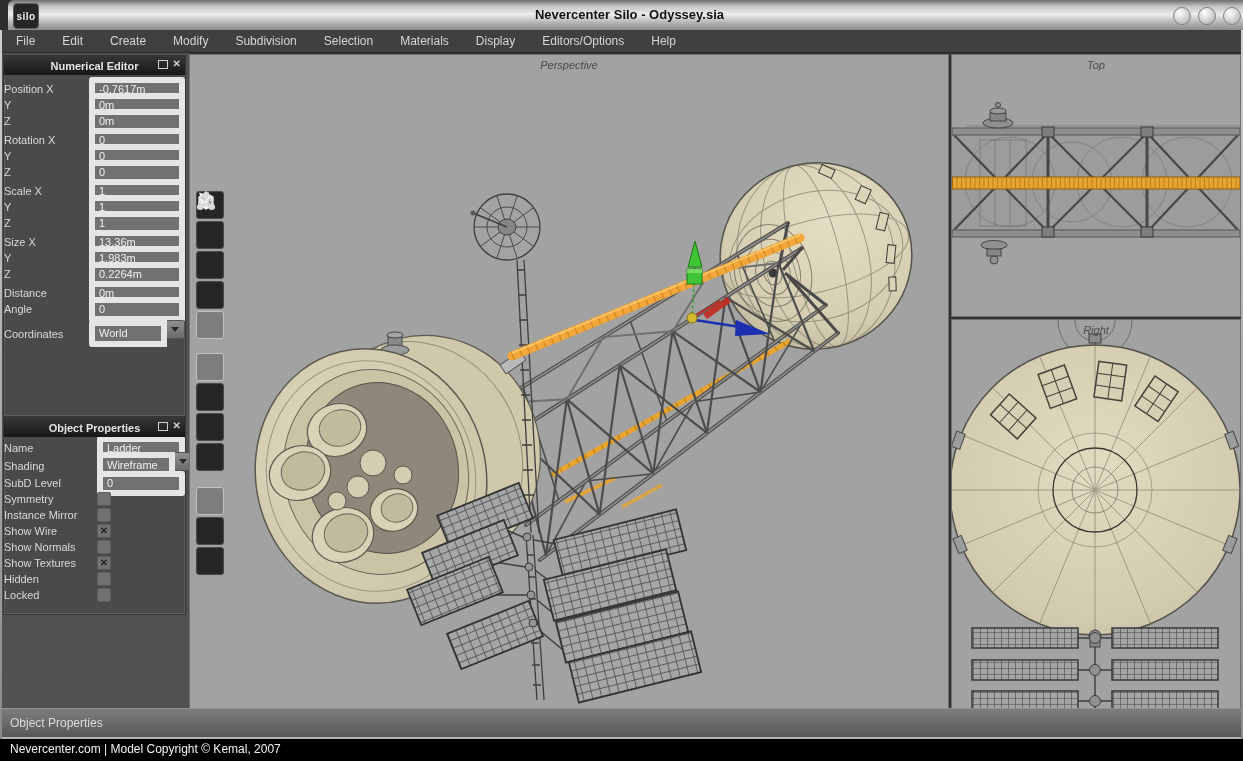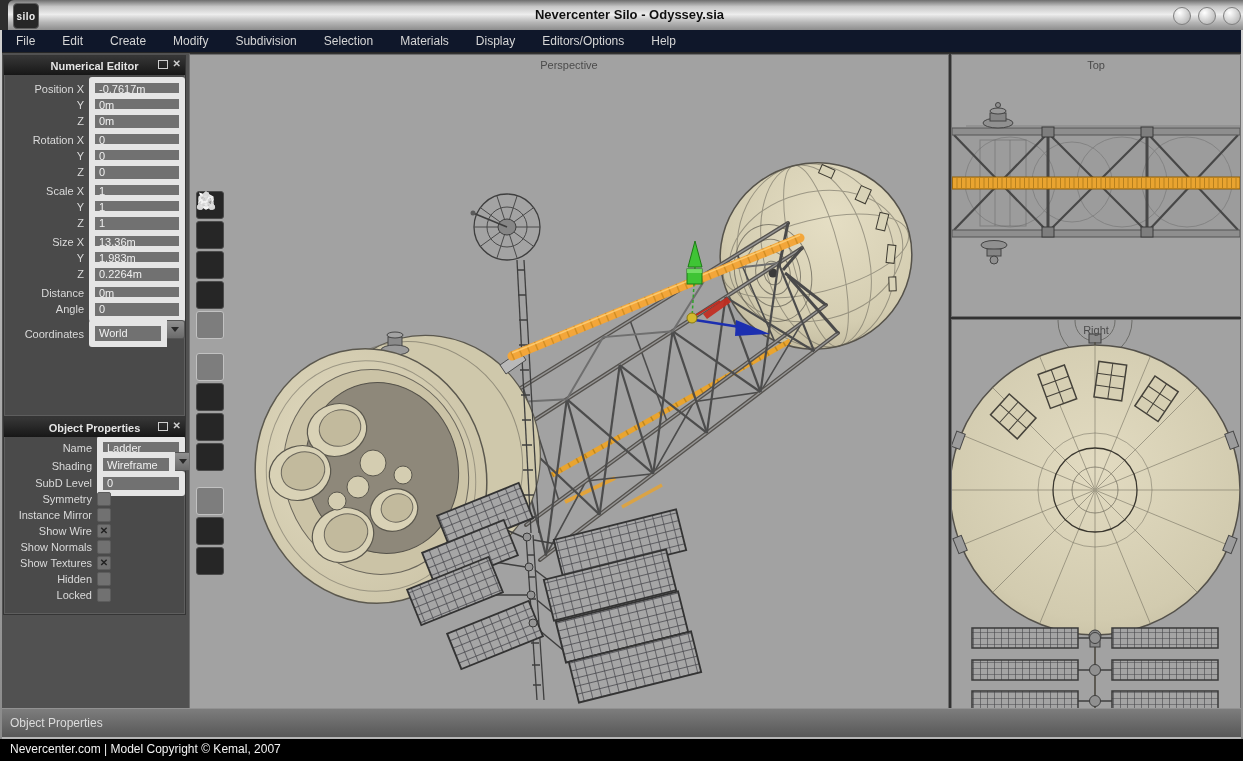--- a/index.html
+++ b/index.html
@@ -11,55 +11,55 @@
     border-radius:6px 6px 0 0;margin-left:8px;}
   .app-logo{position:absolute;left:5px;top:3px;width:24px;height:24px;background:#262626;
     border:1px solid #5d5d5d;border-radius:4px;color:#efefef;font-size:10px;font-weight:bold;
     display:flex;align-items:center;justify-content:center;letter-spacing:.5px;}
   .win-title{position:absolute;left:0;right:0;top:0;height:30px;line-height:30px;text-align:center;
     font-size:13px;font-weight:bold;color:#101010;}
   .win-btns{position:absolute;right:10px;top:7px;display:flex;gap:7px;}
   .win-btn{width:16px;height:16px;border-radius:50%;border:1px solid #7f7f7f;
     background:radial-gradient(circle at 35% 30%,#ffffff,#c2c2c2 70%,#9d9d9d);}
   
-  .menubar{position:absolute;left:0;top:30px;width:1243px;height:23px;background:#0f172a;
+  .menubar{position:absolute;left:0;top:30px;width:1243px;height:23px;background:#404040;
     border-bottom:1px solid #262626;display:flex;align-items:center;padding-left:16px;gap:27px;box-sizing:border-box;}
   .menu-item{font-size:12px;color:#d6d6d6;cursor:default;}
   
   .content{position:absolute;left:0;top:53px;width:1243px;height:655px;background:#323232;}
   .side-frame{position:absolute;top:30px;width:2px;height:709px;background:linear-gradient(#d0d0d0,#8a8a8a);}
   
   .left-col{position:absolute;left:0;top:0;width:190px;height:655px;background:#515151;}
   .panel{position:absolute;left:3px;width:181px;background:#4a4a4a;border:1px solid #353535;
     box-shadow:0 0 0 1px #5e5e5e inset;}
   .panel-title{height:19px;background:linear-gradient(#363636,#171717);display:flex;align-items:center;
     position:relative;}
   .panel-title .t{flex:1;text-align:center;font-size:11px;font-weight:bold;color:#e4e4e4;}
   .pt-icons{position:absolute;right:4px;top:3px;display:flex;gap:5px;align-items:center;}
   .ico-max{width:8px;height:7px;border:1.5px solid #cfcfcf;}
   .ico-close{font-size:10px;color:#cfcfcf;line-height:10px;font-weight:bold;}
   .ico-close::before{content:"\2715";}
   .panel-body{padding-top:7px;}
   .row{display:flex;align-items:center;height:14px;margin-bottom:2px;}
-  .row .lbl{width:80px;text-align:right;font-size:11px;color:#dadada;margin-right:5px;flex:none;}
+  .row .lbl{width:80px;text-align:left;font-size:11px;color:#dadada;margin-right:5px;flex:none;}
   .p2 .row .lbl{width:88px;}
   .row .fld{width:86px;height:13px;background:#717171;border:6px solid #e5e5e5;border-radius:3px;
     font-size:11px;color:#f0f0f0;line-height:13px;padding:0 4px;overflow:hidden;white-space:nowrap;}
   .grp{margin-bottom:5px;}
   .dd{display:flex;width:96px;}
   .dd .fld{width:68px;border-radius:3px 0 0 3px;height:15px;line-height:15px;}
   .dd-btn{width:20px;height:17px;background:linear-gradient(#909090,#6b6b6b);border:1px solid #555;
     border-left:none;border-radius:0 3px 3px 0;display:flex;align-items:center;justify-content:center;}
   .dd-arrow{width:0;height:0;border-left:4px solid transparent;border-right:4px solid transparent;
     border-top:5px solid #282828;}
   .chk{width:12px;height:12px;background:#717171;border:1px solid #5c5c5c;border-radius:2px;
     font-size:10px;line-height:11px;text-align:center;color:#212121;font-weight:bold;}
   .chk.checked::before{content:"\2715";}
   
-  .viewport{position:absolute;background:#a2a2a2;box-shadow:0 0 0 1px #6f6f6f;}
+  .viewport{position:absolute;background:#a2a2a2;box-shadow:0 0 0 1px #6f6f6f;font-style:italic;}
   .vp-label{position:absolute;left:0;right:0;top:4px;text-align:center;font-size:11px;color:#4b4b4b;}
   .vp-persp{left:190px;top:2px;width:758px;height:653px;}
   .vp-top{left:952px;top:2px;width:288px;height:261px;}
   .vp-right{left:952px;top:267px;width:288px;height:388px;}
   .vp-persp svg,.vp-top svg,.vp-right svg{position:absolute;left:0;top:0;}
   
   .tools{position:absolute;left:6px;top:136px;width:28px;}
   .tool{width:28px;height:28px;margin-bottom:2px;background:#262626;border:1px solid #4a4a4a;
     border-radius:3px;display:flex;align-items:center;justify-content:center;box-sizing:border-box;}
   .tool.checked{background:#7d7d7d;border-color:#c2c2c2;}

